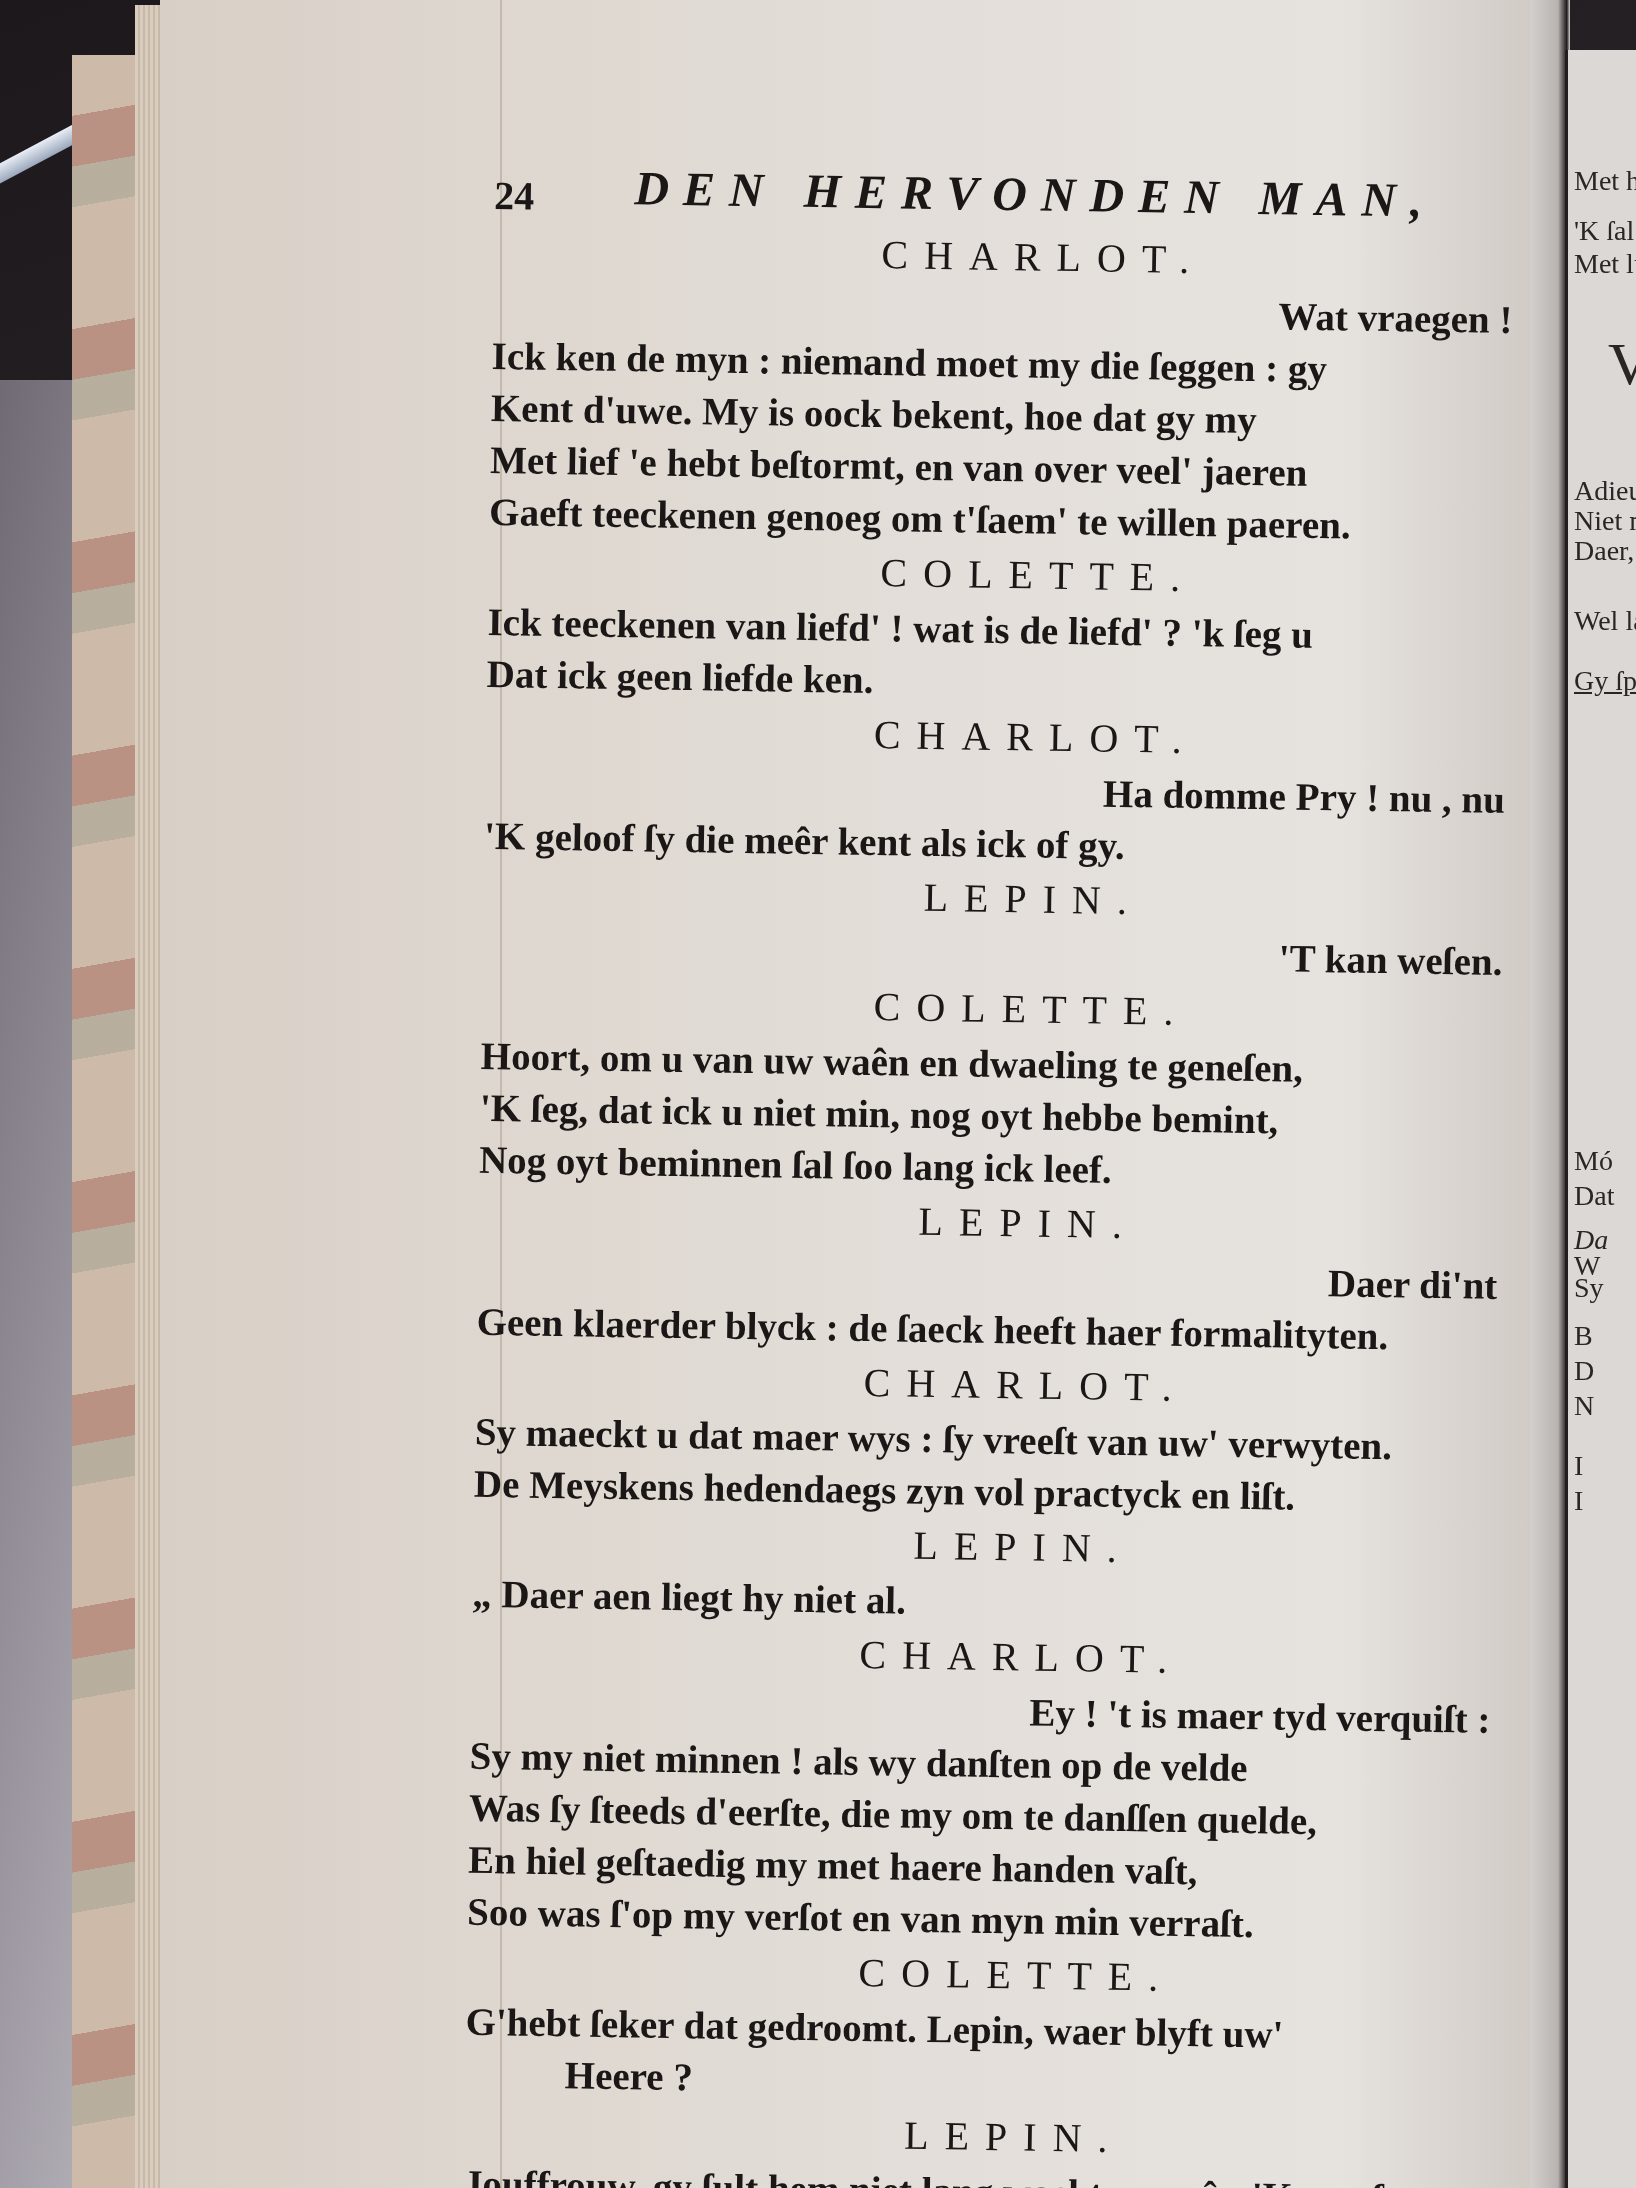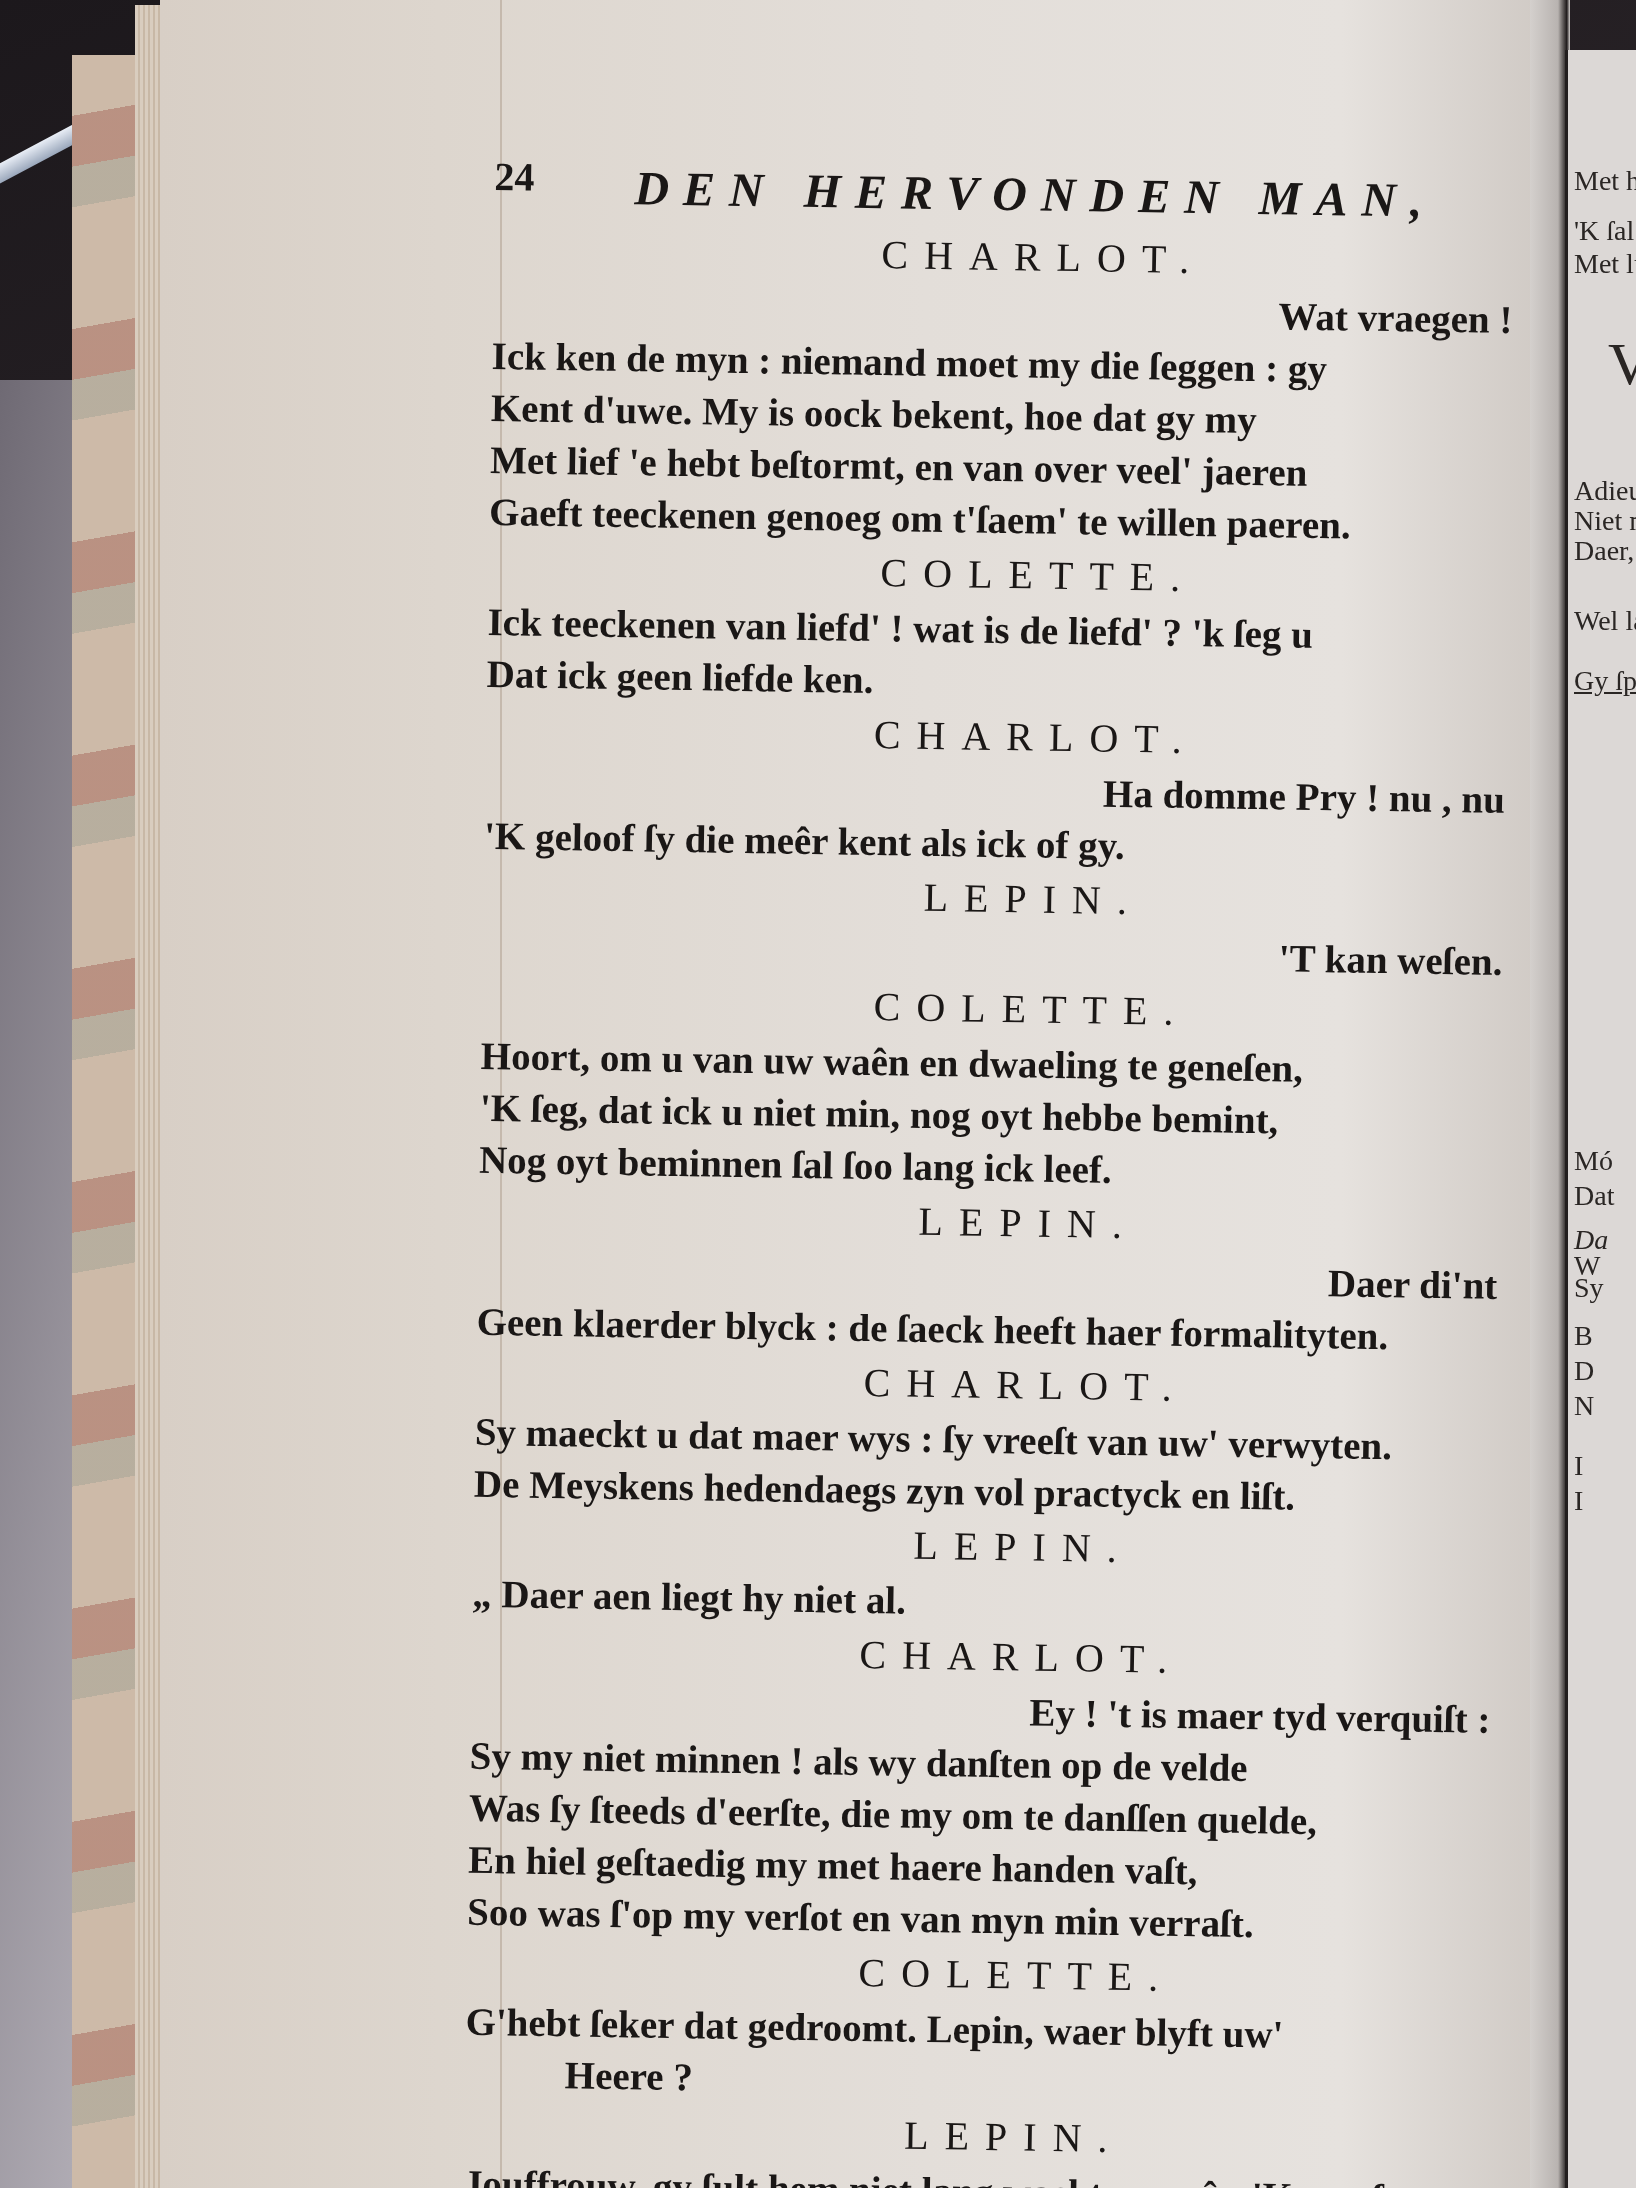--- a/index.html
+++ b/index.html
@@ -29,21 +29,21 @@
     background:#dcd8d6; border-left:3px solid #221e1e;
     overflow:hidden;
   }
   .right-page .rp-line { position:absolute; left:6px; font-size:28px; color:#2a2624; white-space:nowrap; font-family:"Liberation Serif", serif; }
   .text-block {
     position:absolute; left:495px; top:150px; width:1040px;
     color:#1a1716; font-family:"Liberation Serif", serif;
     transform: rotate(0.9deg); transform-origin: left top;
   }
   .running-head { position:relative; height:70px; }
-  .page-num { position:absolute; left:0; top:3px; font-size:40px; font-weight:bold; }
+  .page-num { position:absolute; left:0; top:22px; font-size:40px; font-weight:bold; }
   .running-title { position:absolute; left:140px; top:8px; font-size:48px; font-style:italic; font-weight:bold; letter-spacing:14px; }
   .speaker { text-align:center; font-size:40px; letter-spacing:16px; height:58px; line-height:58px; padding-left:60px; }
   .line { font-size:39px; height:52px; line-height:52px; white-space:nowrap; font-weight:bold; }
   .line.right { text-align:right; padding-right:20px; }
   .line.indent { padding-left:100px; }
 </style>
 </head>
 <body>
 
 <div class="rail" style="left:-20px; top:175px; width:320px; transform:rotate(-28deg);"></div>

